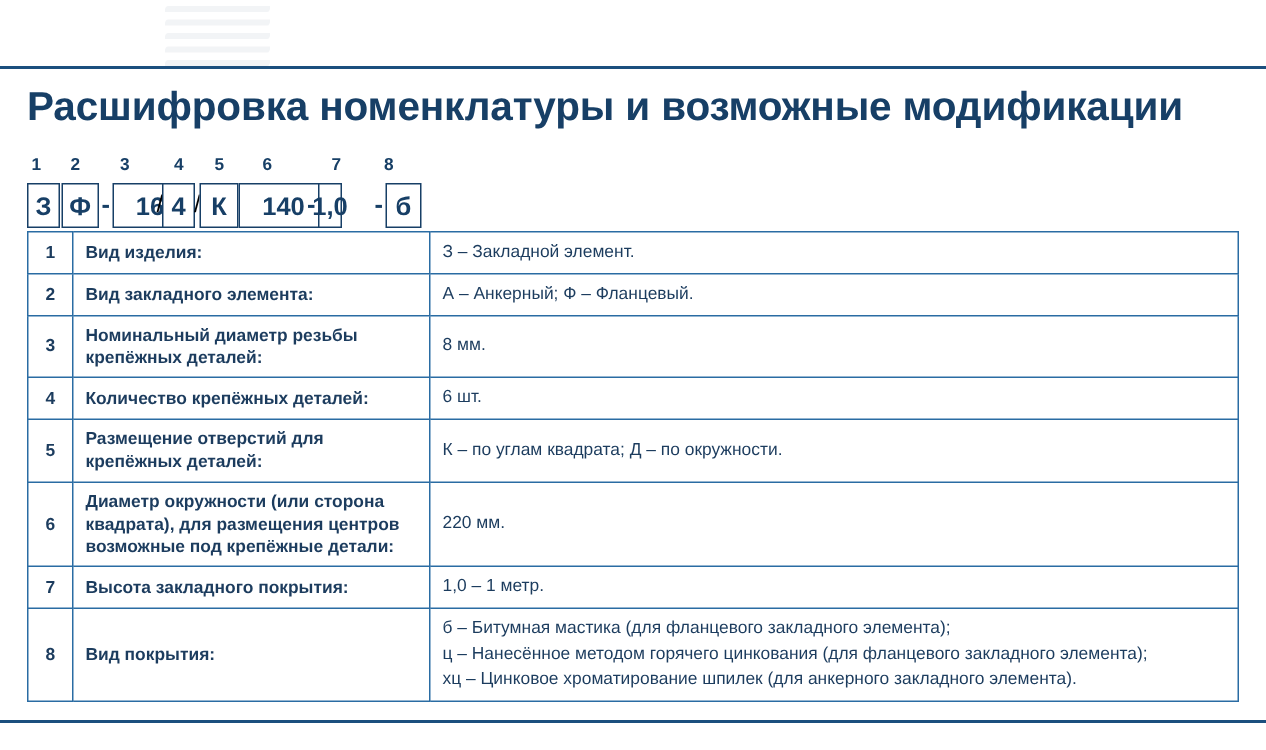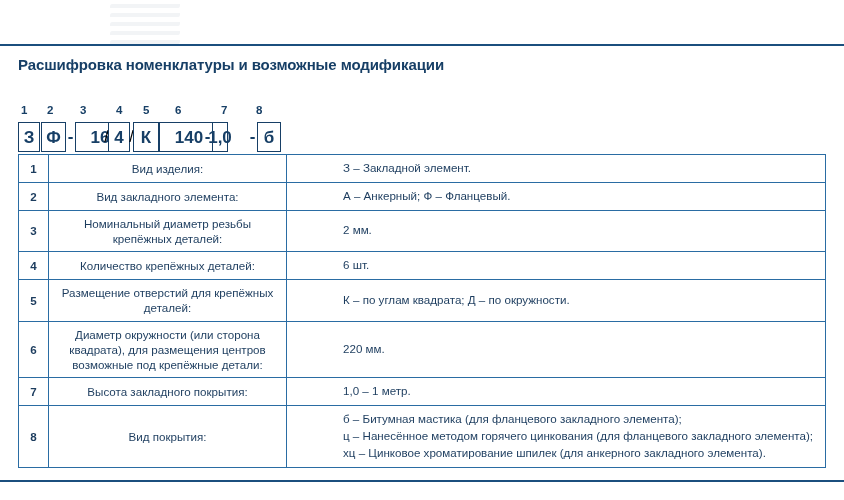--- a/index.html
+++ b/index.html
@@ -37,21 +37,21 @@
     position: absolute;
     left: 0; top: 44px;
     width: 844px; height: 2px;
     background: #1b4f7e;
   }
 
   h1.title {
     position: absolute;
     left: 18px; top: 56px;
     margin: 0;
-    font-size: 15px;
+    font-size: 27px;
     font-weight: bold;
     color: #173f66;
     letter-spacing: -0.1px;
   }
 
   
   .code-area {
     position: absolute;
     left: 18px; top: 104px;
   }
@@ -124,31 +124,30 @@
   }
   td.num {
     width: 30px;
     text-align: center;
     font-weight: bold;
     color: #173f66;
     font-size: 12px;
   }
   td.desc {
     width: 238px;
-    font-weight: normal;
+    font-weight: bold;
     color: #173f66;
     line-height: 1.32;
-    text-align: center;
   }
   td.val {
     color: #2d6ca0;
     line-height: 1.45;
     padding-left: 10px;
   }
-  td.val .ln { display: block; white-space: nowrap; margin-left: 48px; }
+  td.val .ln { display: block; white-space: nowrap; }
 
   
   .bottom-rule {
     position: absolute;
     left: 0; bottom: 18px;
     width: 844px; height: 2px;
     background: #1b4f7e;
   }
 </style>
 </head>
@@ -209,21 +208,21 @@
         <td class="num">2</td>
         <td class="desc">Вид закладного элемента:</td>
         <td class="val">
           <span class="ln">А – Анкерный; Ф – Фланцевый.</span>
         </td>
       </tr>
       <tr>
         <td class="num">3</td>
         <td class="desc">Номинальный диаметр резьбы крепёжных деталей:</td>
         <td class="val">
-          <span class="ln">2 мм.</span>
+          <span class="ln">8 мм.</span>
         </td>
       </tr>
       <tr>
         <td class="num">4</td>
         <td class="desc">Количество крепёжных деталей:</td>
         <td class="val">
           <span class="ln">6 шт.</span>
         </td>
       </tr>
       <tr>

